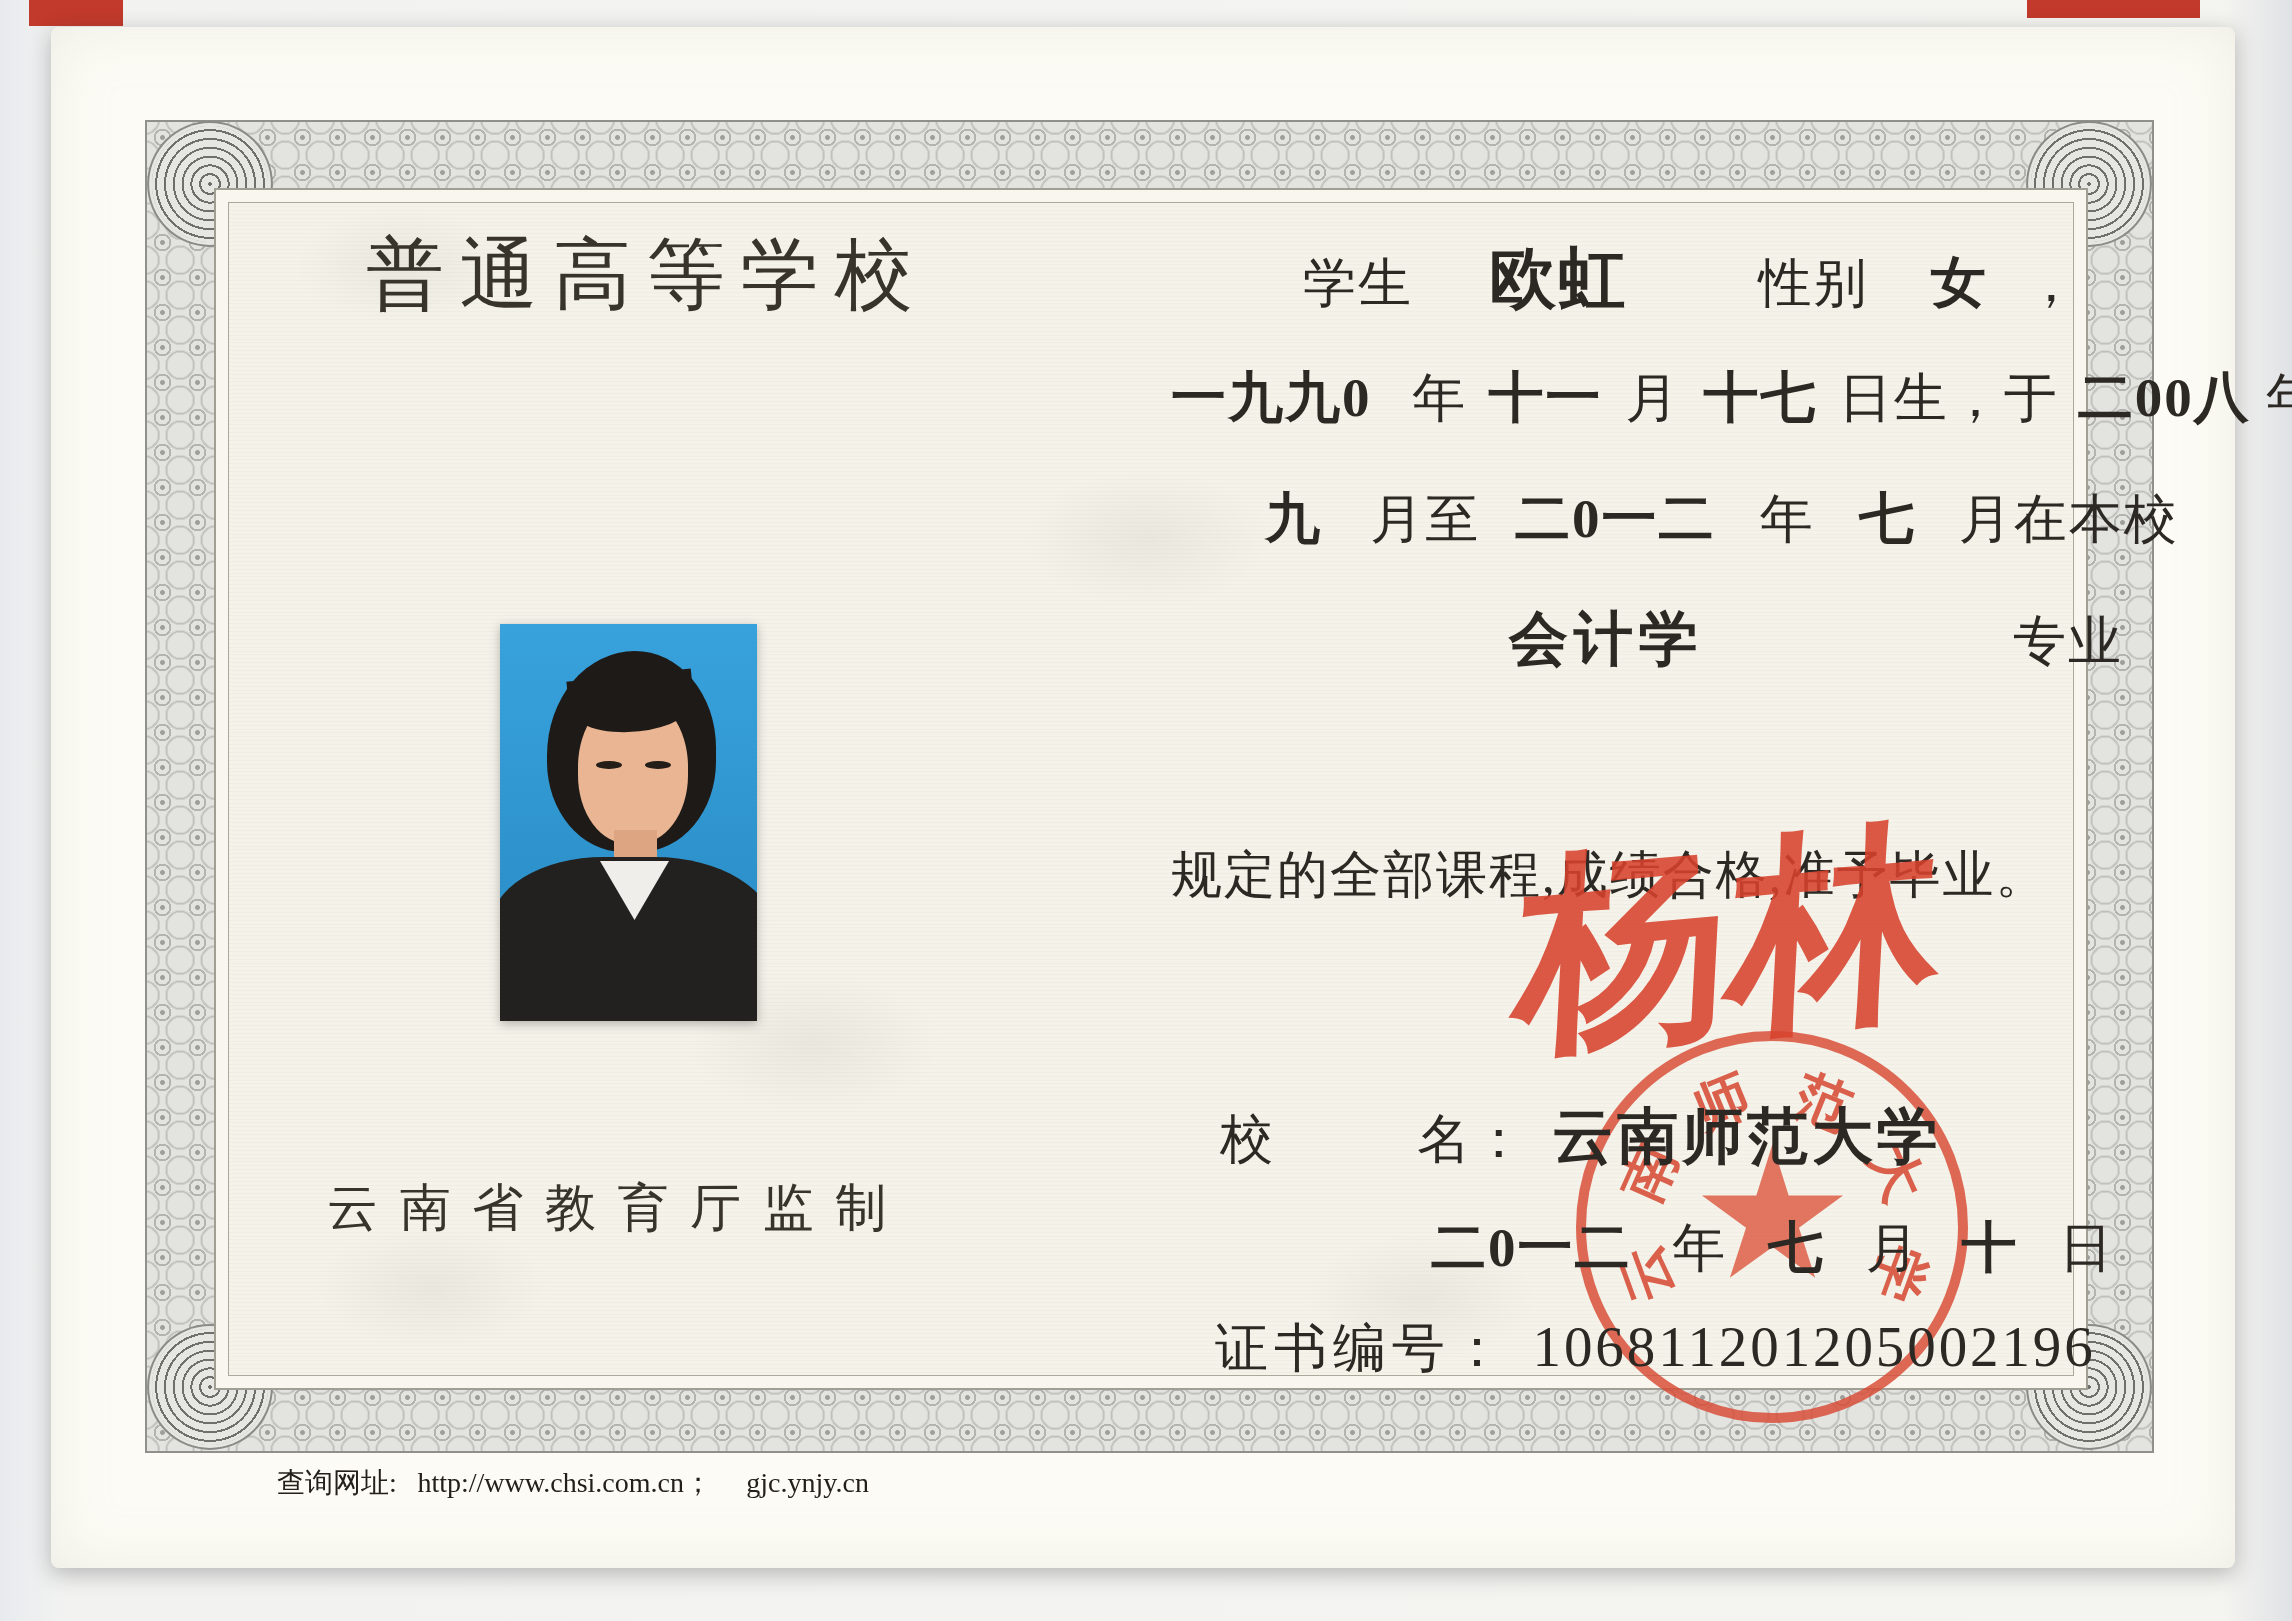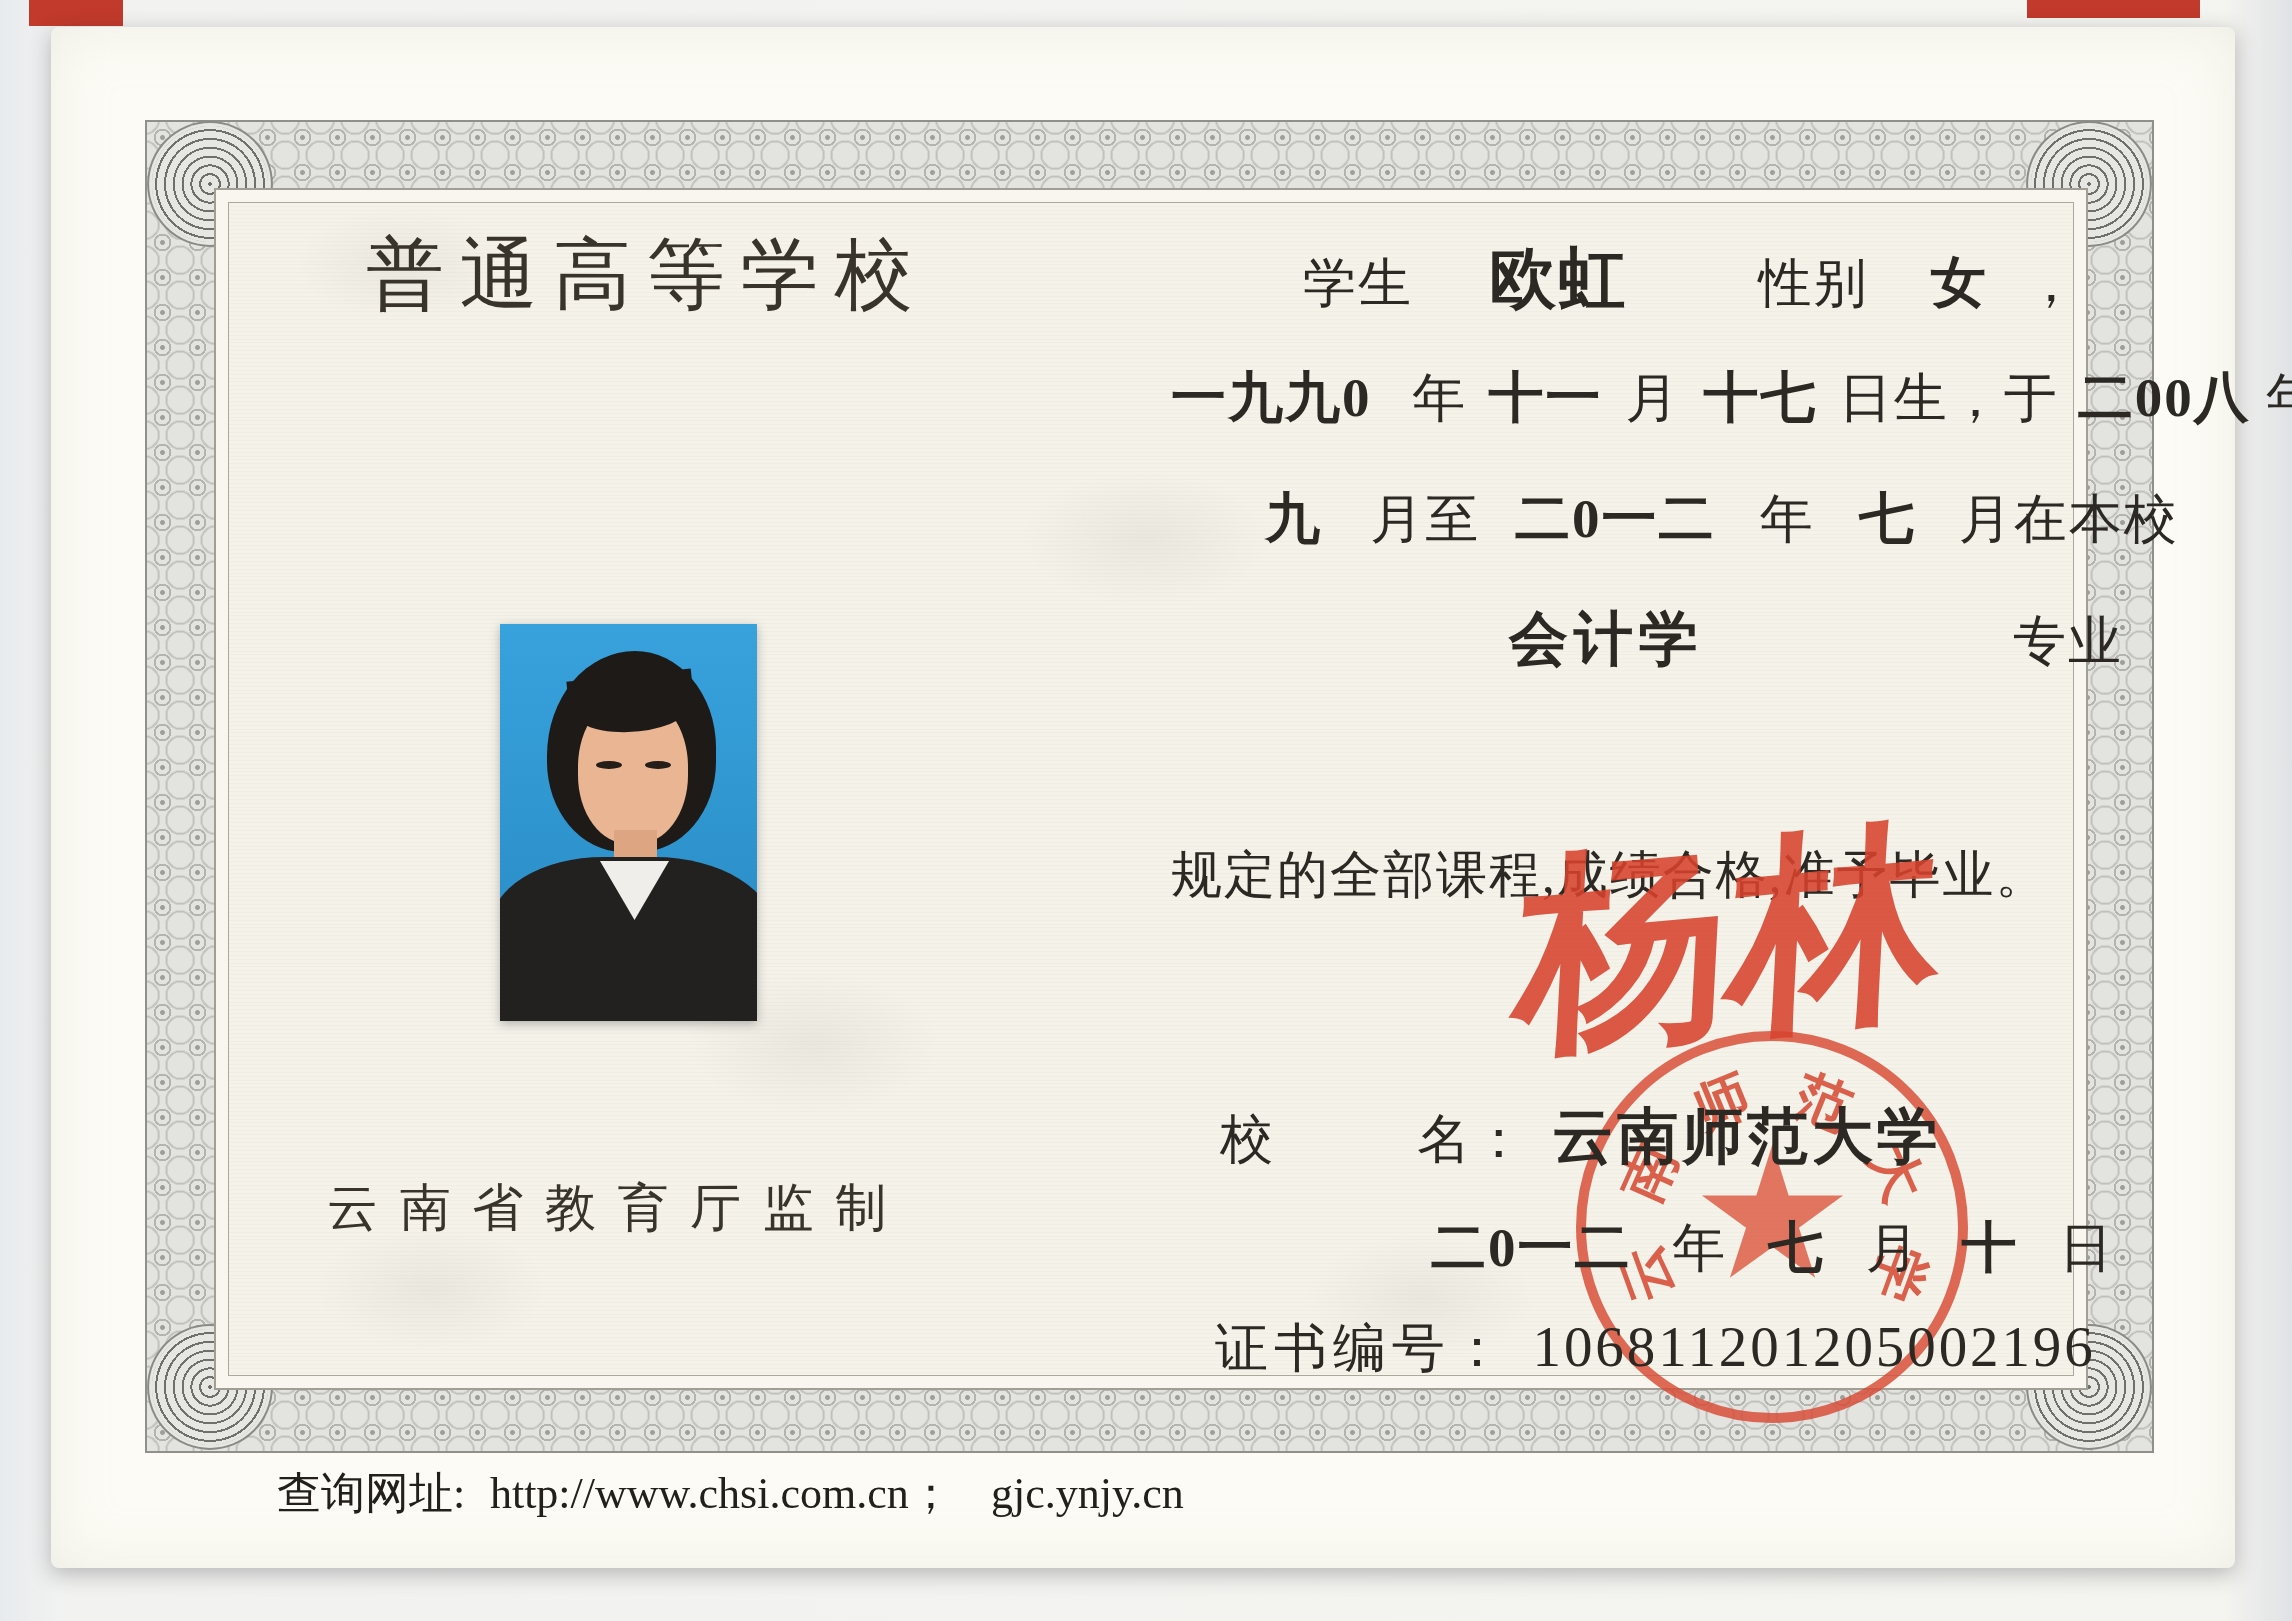--- a/index.html
+++ b/index.html
@@ -27,21 +27,21 @@
   .title{position:absolute;left:167px;top:380px;width:961px;text-align:center;font-size:131px;font-weight:900;letter-spacing:45px;font-family:"DejaVu Sans","Liberation Sans",sans-serif;}
   .photo{position:absolute;left:500px;top:624px;width:257px;height:397px;background:linear-gradient(180deg,#38a2dc 0,#2e93cd 60%,#2a89c2 100%);box-shadow:0 2.9px 9.8px rgba(60,60,60,.35);overflow:hidden;}
   .p-hair{position:absolute;left:47px;top:27.4px;width:169px;height:201px;background:#1e1a17;border-radius:52% 48% 45% 45%;}
   .p-face{position:absolute;left:78px;top:71px;width:110px;height:149px;background:#e9b592;border-radius:48% 48% 46% 46%;}
   .p-bang{position:absolute;left:69px;top:51px;width:125px;height:57px;background:#1e1a17;border-radius:0 0 60% 70%;transform:rotate(-6deg);}
   .p-eye{position:absolute;width:25.5px;height:7.8px;background:#241d18;border-radius:50%;}
   .p-neck{position:absolute;left:114px;top:206px;width:43px;height:43px;background:#dda581;}
   .p-body{position:absolute;left:-9.8px;top:233px;width:284px;height:176px;background:#23211f;border-radius:40% 42% 0 0;}
   .p-collar{position:absolute;left:100px;top:237px;width:69px;height:59px;background:#efeeea;clip-path:polygon(50% 100%,0 0,100% 0);}
   .issuer{position:absolute;left:284px;top:1174px;width:667px;text-align:center;font-size:51px;letter-spacing:21.6px;color:#38342c;}
-  .query{position:absolute;left:277px;top:1464px;font-size:44px;color:#23201b;}
+  .query{position:absolute;left:277px;top:1464px;font-size:28px;color:#23201b;}
   .query .url{font-family:"Liberation Serif",serif;}
   
   .row{position:absolute;left:1171px;width:897px;font-size:53px;letter-spacing:2px;white-space:nowrap;z-index:3;}
   .fill-sans{font-family:"DejaVu Sans","Liberation Sans",sans-serif;font-weight:700;margin-top:32px;}
   .fill-hand{font-weight:700;font-size:55px;}
   .name{font-size:67px;}
   .major{font-size:59px;letter-spacing:5.9px;}
   .school{font-size:61px;letter-spacing:3.9px;}
   .certnum{font-size:57px;letter-spacing:2.9px;}
   

